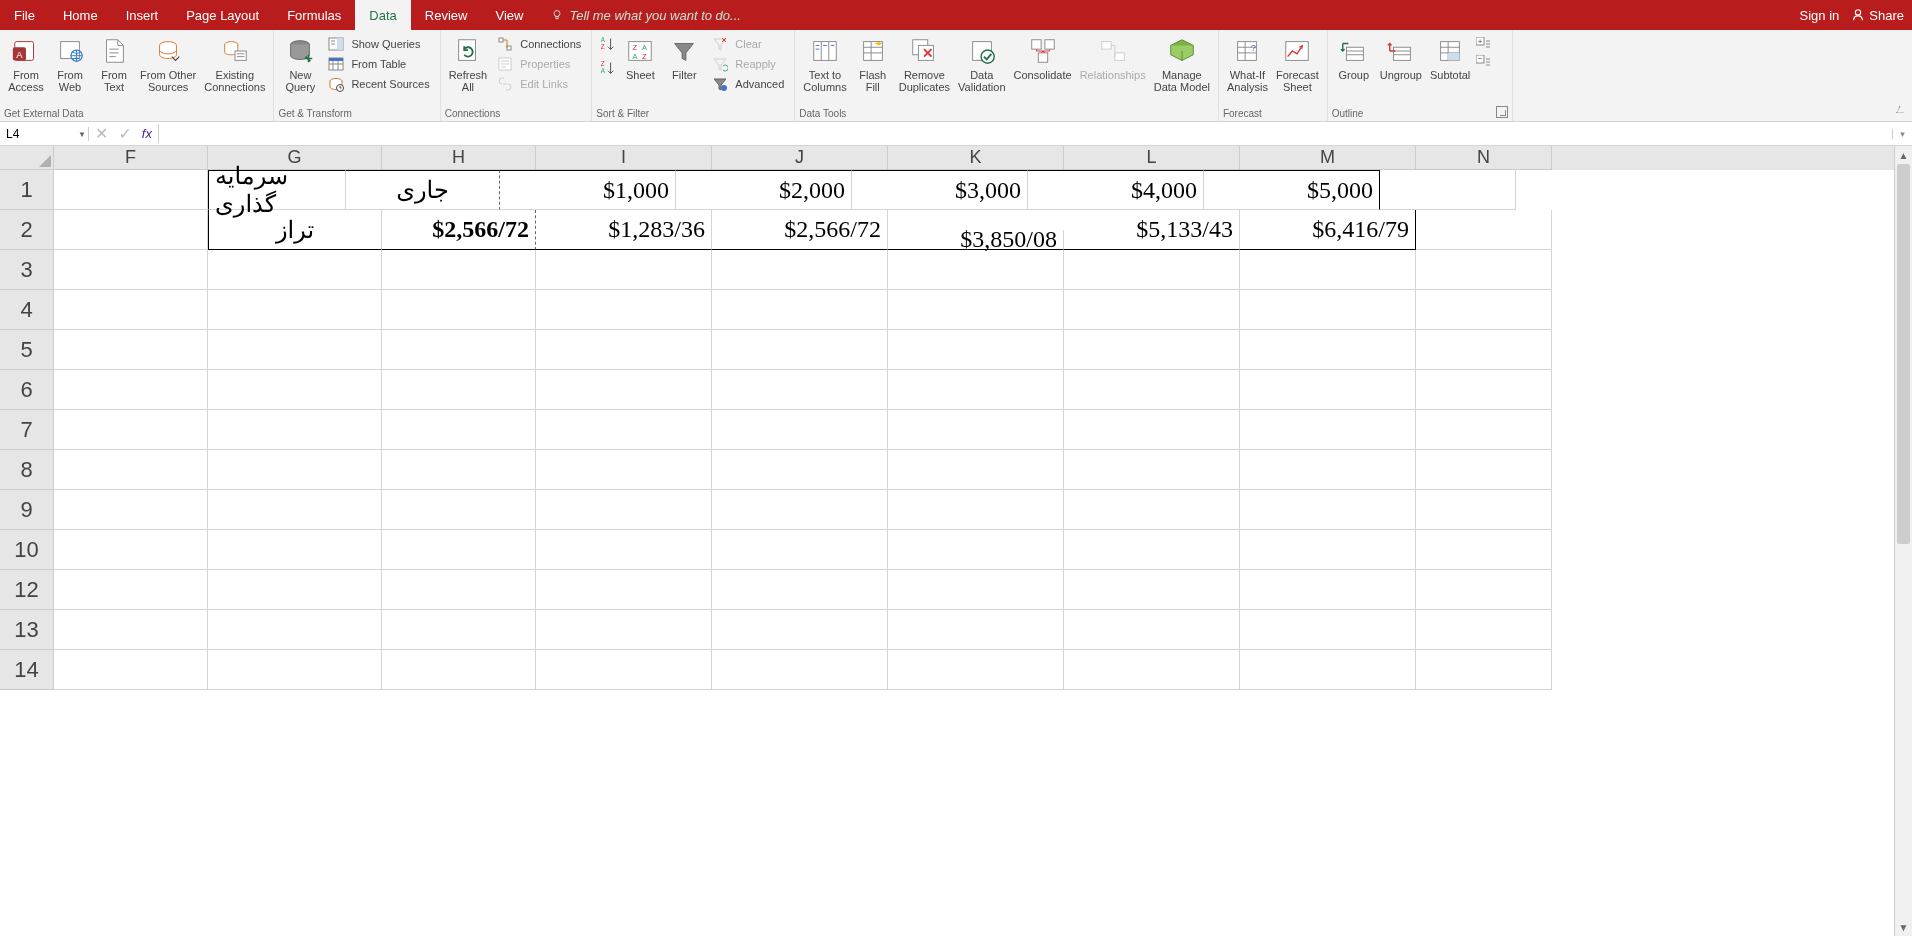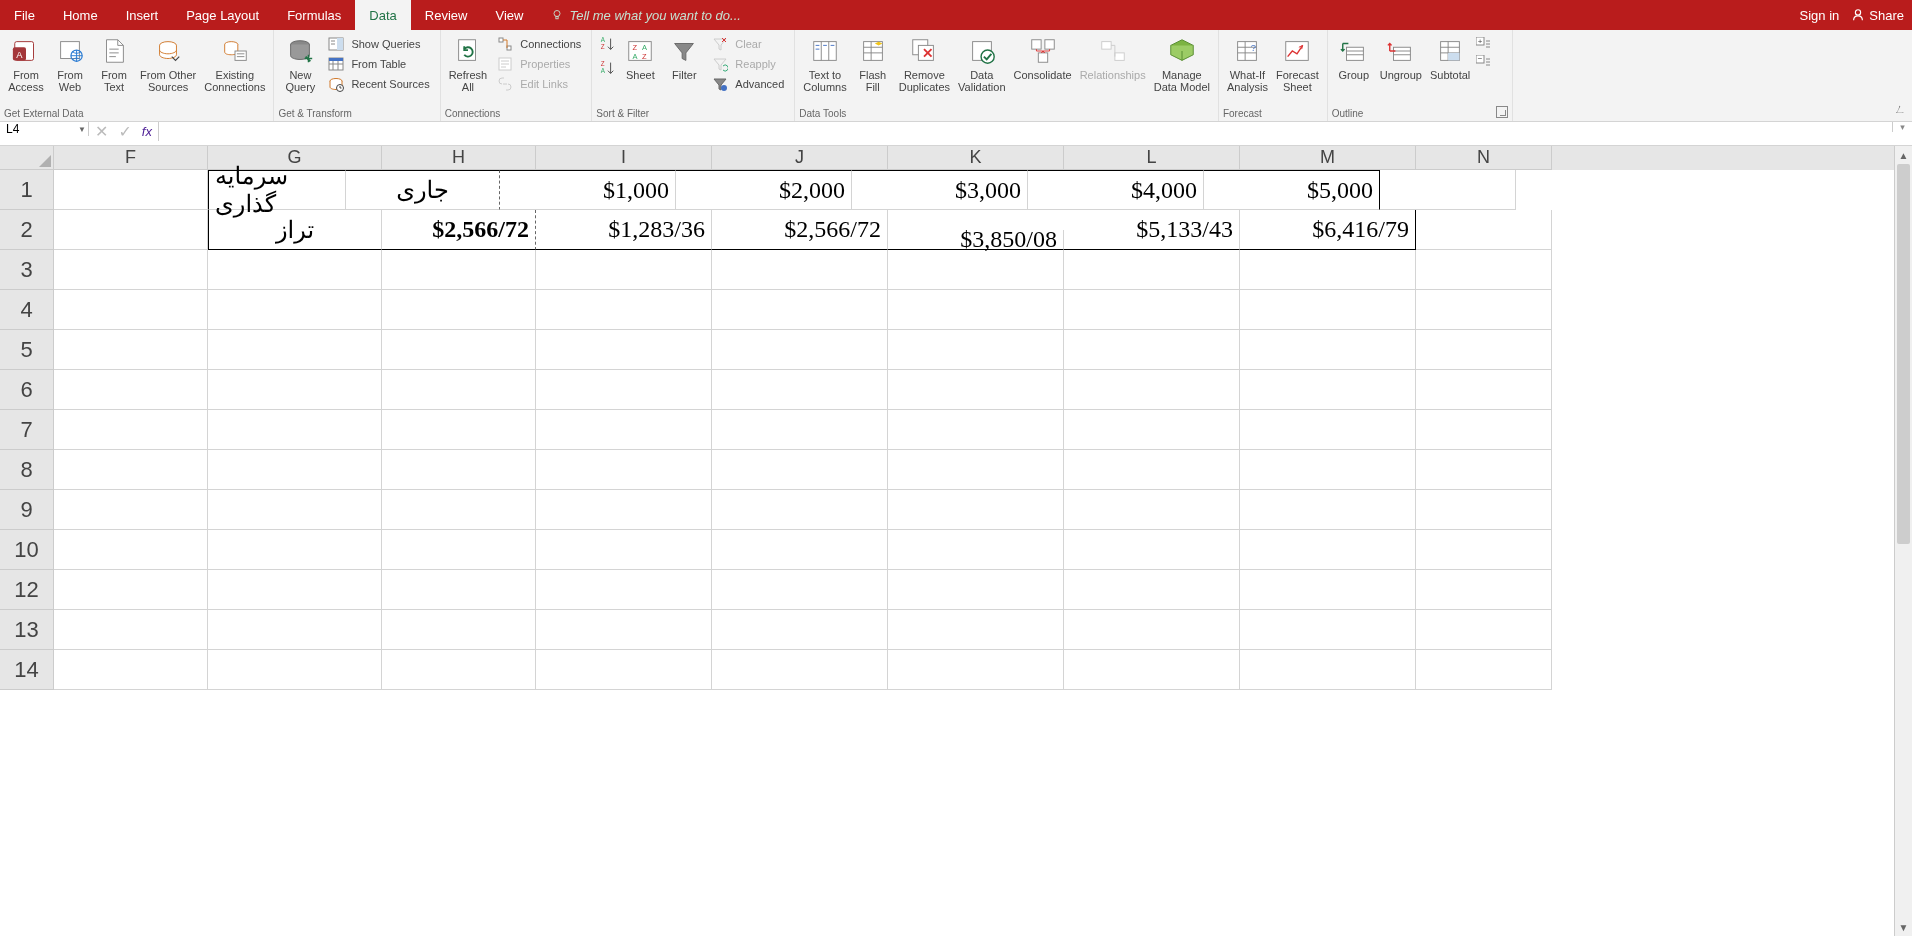--- a/index.html
+++ b/index.html
@@ -24,21 +24,21 @@
 .ribbon-btn-large .lbl { line-height: 12px; }
 .ribbon-btn-small-row { display: flex; align-items: center; gap: 7px; padding: 1px 4px; font-size: 11px; color: #444; cursor: pointer; white-space: nowrap; }
 .ribbon-btn-small-row .ico { width: 16px; height: 16px; display: flex; align-items: center; justify-content: center; }
 .ribbon-stack { display: flex; flex-direction: column; gap: 2px; padding: 2px 2px; }
 .disabled { color: #aaa; }
 .dlg-launcher { position: absolute; right: 4px; bottom: 3px; width: 12px; height: 12px; border: 1px solid #888; cursor: pointer; }
 .dlg-launcher::after { content: ''; position: absolute; right: 1px; bottom: 1px; width: 5px; height: 5px; border-right: 1px solid #888; border-bottom: 1px solid #888; }
 .collapse-ribbon { position: absolute; right: 6px; bottom: 4px; font-size: 11px; color: #666; cursor: pointer; }
 
 
-.formula-row { height: 24px; border-bottom: 1px solid #d4d4d4; display: flex; align-items: flex-start; background: #fff; }
+.formula-row { height: 24px; border-bottom: 1px solid #d4d4d4; display: flex; align-items: center; background: #fff; }
 .name-box { width: 89px; border-right: 1px solid #ccc; display: flex; align-items: center; padding: 0 6px; font-size: 12px; position: relative; }
 .name-box .dd { position: absolute; right: 2px; top: 50%; transform: translateY(-50%); font-size: 8px; color: #666; }
 .fx-tools { display: flex; align-items: center; border-right: 1px solid #ccc; padding: 0 6px; gap: 10px; color: #bbb; }
 .fx-tools .fx { color: #4c1d95; font-style: italic; font-size: 13px; }
 .formula-input { flex: 1; padding: 0 6px; display: flex; align-items: center; font-size: 12px; }
 .formula-expand { width: 20px; border-left: 1px solid #ccc; display: flex; align-items: center; justify-content: center; color: #888; font-size: 9px; cursor: pointer; }
 
 
 .grid-area { position: relative; display: flex; height: calc(936px - 30px - 92px - 24px); }
 .grid-main { flex: 1; overflow: hidden; position: relative; }

